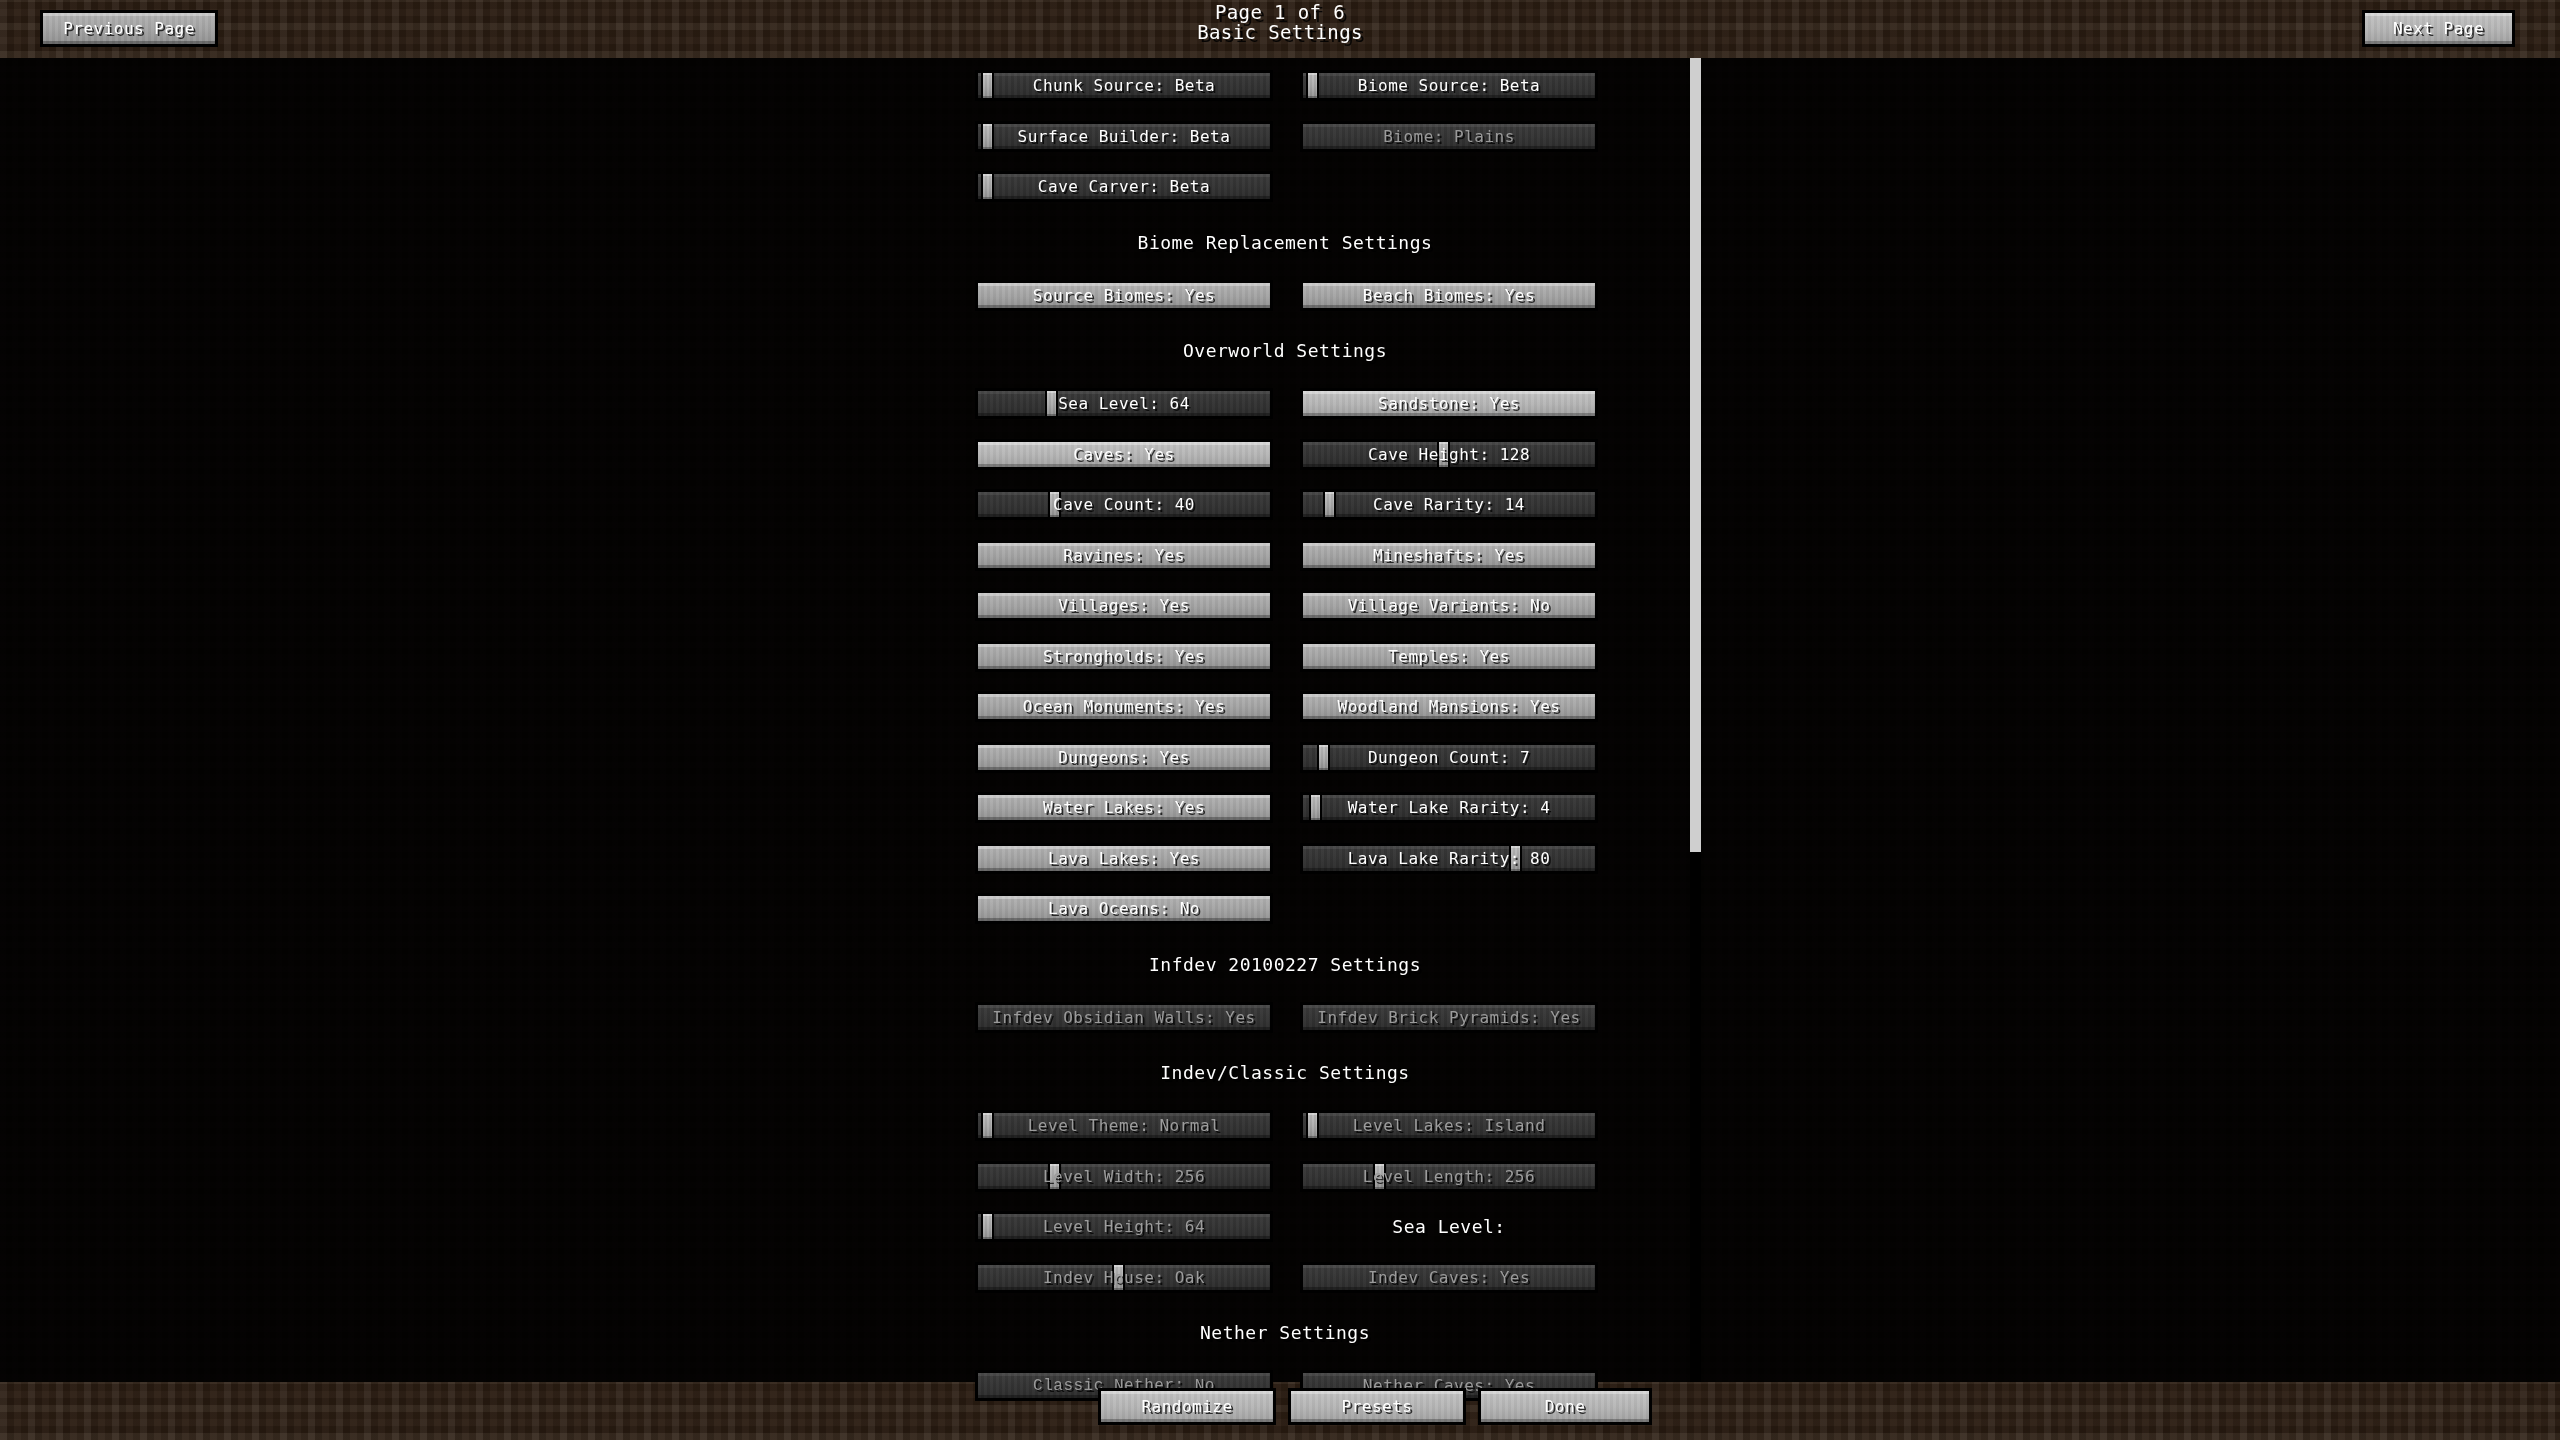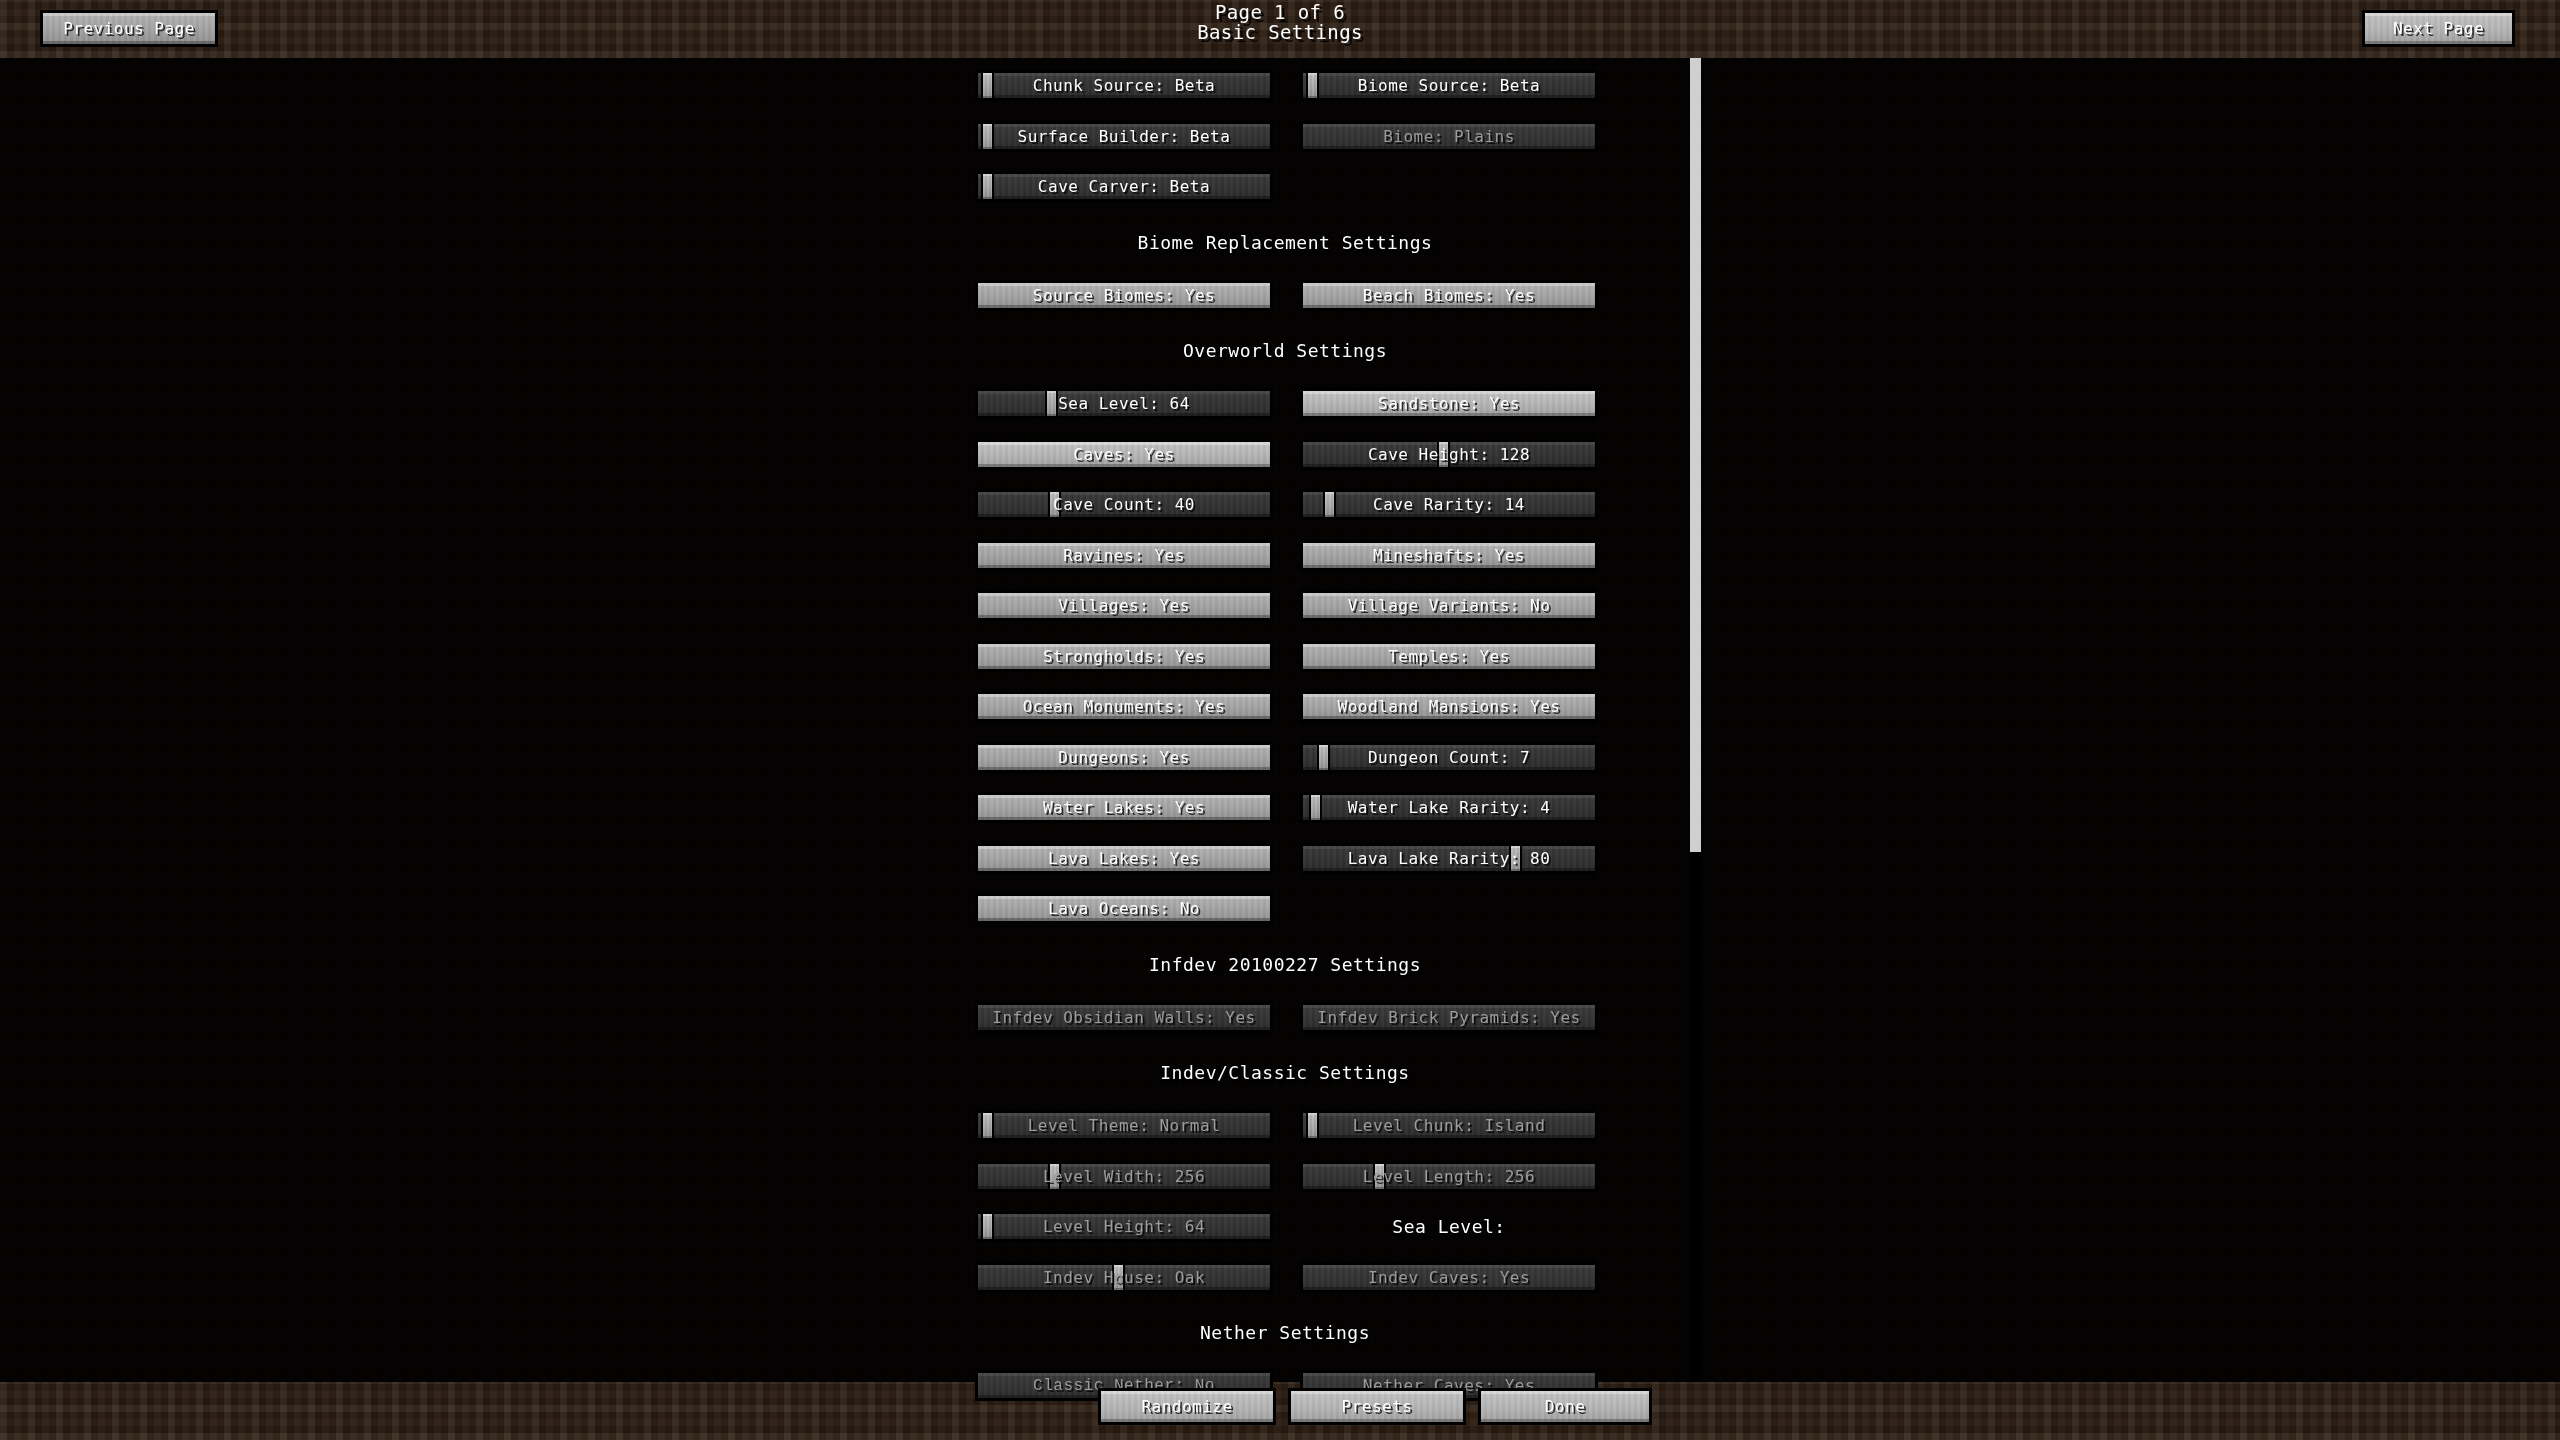--- a/index.html
+++ b/index.html
@@ -313,21 +313,21 @@
       <div class="mc-btn disabled" style="left: 1300px; top: 1001.5px; width: 298px; height: 31px;">
         <span class="lbl">Infdev Brick Pyramids: Yes</span>
       </div>
       <div class="section-head" style="left: 975px; top: 1062px;">Indev/Classic Settings</div>
       <div class="mc-btn slider dim" style="left: 975px; top: 1110px; width: 298px; height: 31px;">
         <div class="knob" style="left: 3px;"></div>
         <span class="lbl">Level Theme: Normal</span>
       </div>
       <div class="mc-btn slider dim" style="left: 1300px; top: 1110px; width: 298px; height: 31px;">
         <div class="knob" style="left: 3px;"></div>
-        <span class="lbl">Level Chunk: Island</span>
+        <span class="lbl">Level Lakes: Island</span>
       </div>
       <div class="mc-btn slider dim" style="left: 975px; top: 1160.5px; width: 298px; height: 31px;">
         <div class="knob" style="left: 70px;"></div>
         <span class="lbl">Level Width: 256</span>
       </div>
       <div class="mc-btn slider dim" style="left: 1300px; top: 1160.5px; width: 298px; height: 31px;">
         <div class="knob" style="left: 70px;"></div>
         <span class="lbl">Level Length: 256</span>
       </div>
       <div class="mc-btn slider dim" style="left: 975px; top: 1211px; width: 298px; height: 31px;">

